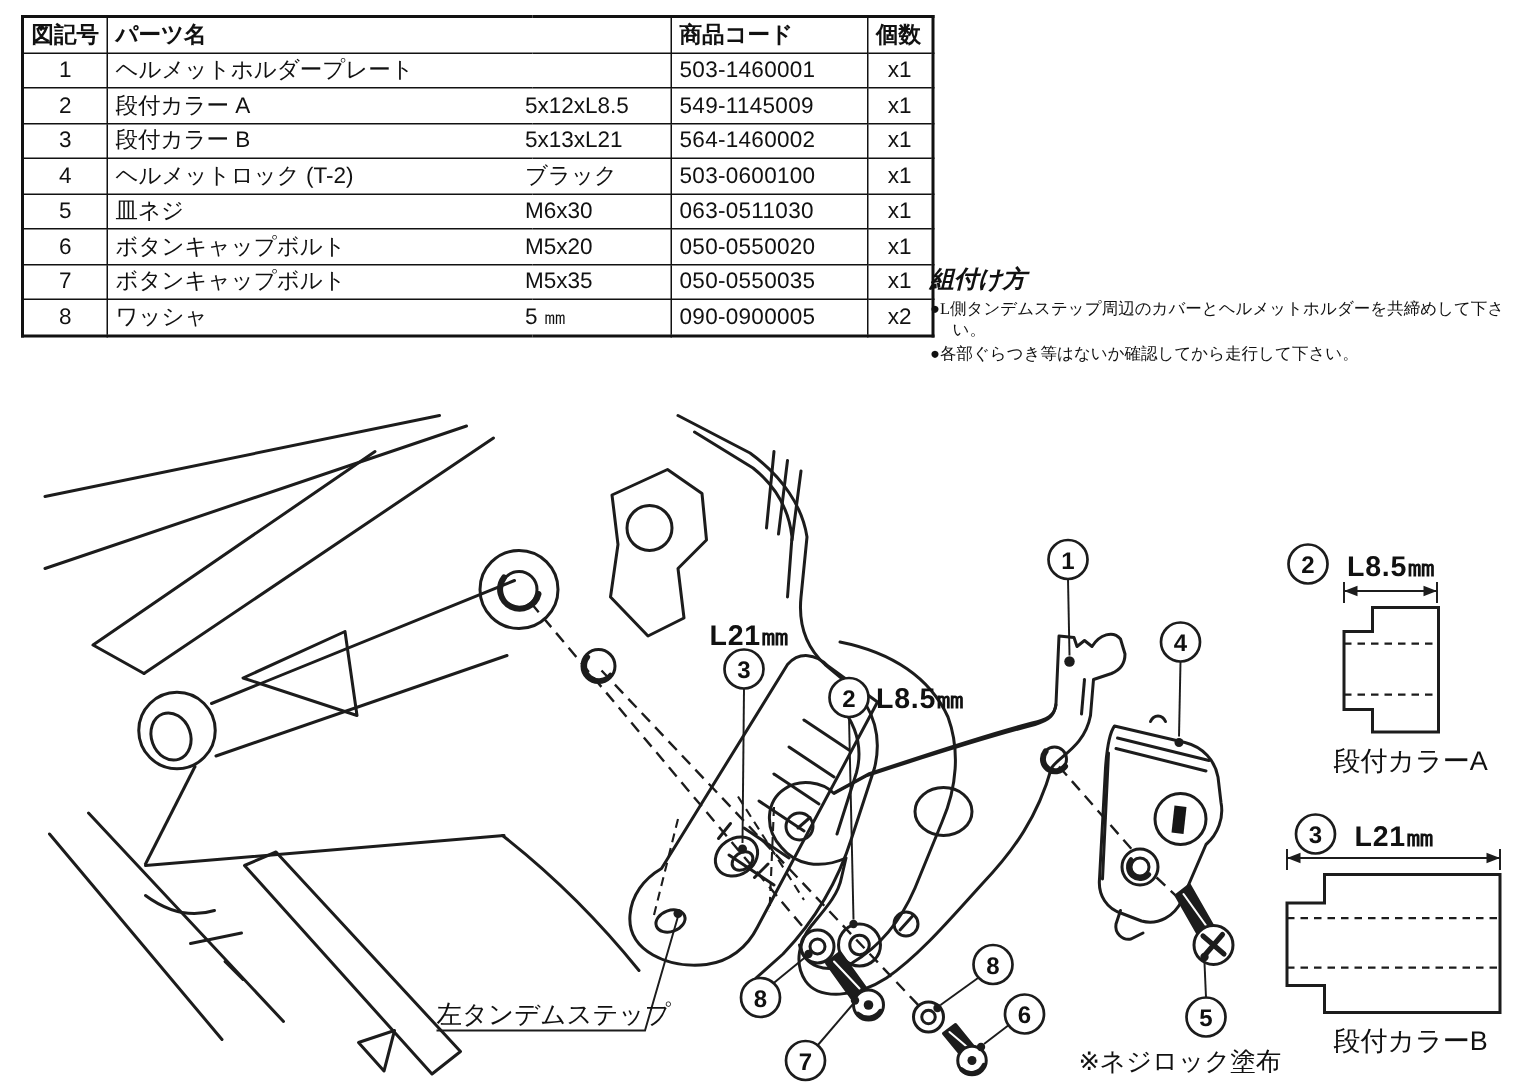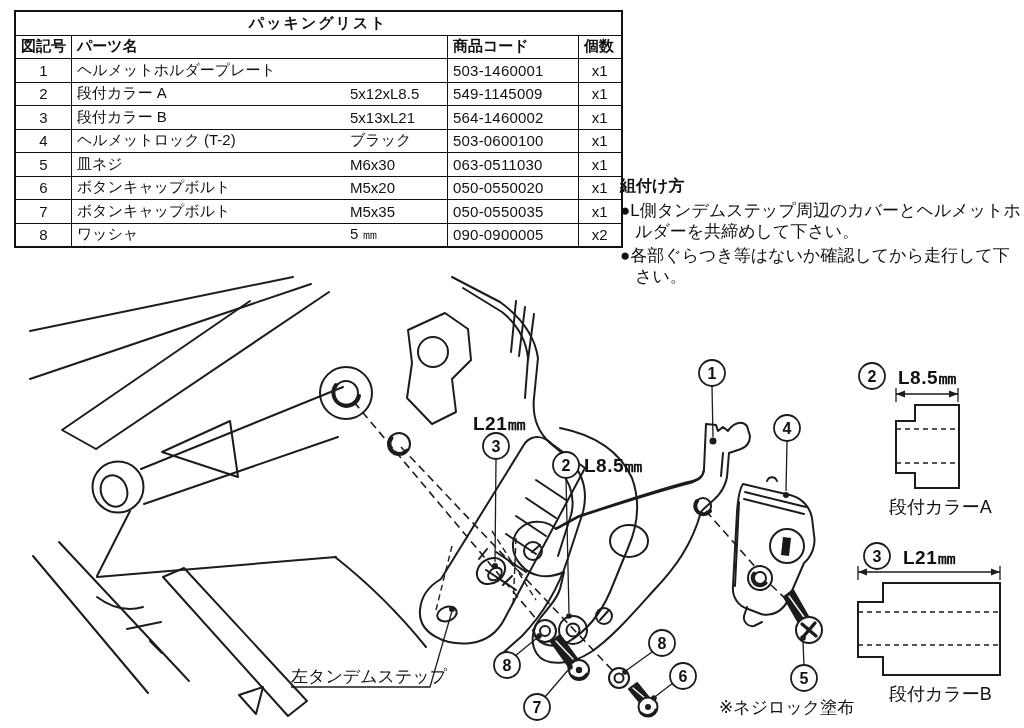--- a/index.html
+++ b/index.html
@@ -14,22 +14,22 @@
   td.title{ text-align:center;font-size:16.5px;font-weight:bold;height:24px;letter-spacing:2px;}
   td.hdr{font-weight:bold;}
   td.c{text-align:center;}
   td.namecell{padding-left:6px;margin-top:26px;}
   .nc{display:flex;align-items:center;}
   .nc .nm{flex:1;}
   .nc .sp{width:92px;text-align:left;}
   td.code{text-align:left;font-size:14.5px;letter-spacing:0.2px;}
   
   .instr{position:absolute;left:620px;top:176px;width:404px;}
-  .instr h3{margin:0 0 3px 0;font-size:16px;font-weight:bold;}
-  .instr .b{font-size:17px;line-height:1.25;padding-left:15px;text-indent:-15px;margin:0 0 2px 0;}
+  .instr h3{margin:0 0 3px 0;font-size:16px;font-weight:bold;font-style:italic;}
+  .instr .b{font-size:11px;line-height:1.25;padding-left:15px;text-indent:-15px;margin:0 0 2px 0;font-family:Liberation Serif, serif;}
   
   svg.diagram{position:absolute;left:0;top:0;}
   svg text{fill:#111;font-family:"Liberation Sans","DejaVu Sans",sans-serif;}
   .callout-num{font-size:16px;font-weight:bold;}
   .dim{font-size:19px;font-weight:bold;letter-spacing:0.5px;}
   .jp{font-size:17px;}
   .partname{font-size:18px;}
 </style>
 </head>
 <body>
@@ -38,23 +38,20 @@
 
   <table class="packing">
     <colgroup>
         <col style="width:53px">
         <col style="width:283px">
         <col style="width:93px">
         <col style="width:131px">
         <col style="width:43px">
       </colgroup>
     <tbody>
-        <tr>
-      <td class="title" colspan="5">パッキングリスト</td>
-    </tr>
     <tr>
       <td class="hdr">図記号</td>
       <td class="hdr" colspan="2">パーツ名</td>
       <td class="hdr">商品コード</td>
       <td class="hdr">個数</td>
     </tr>
     <tr>
       <td class="c">1</td>
       <td class="namecell" colspan="2">
             <span class="nc">

